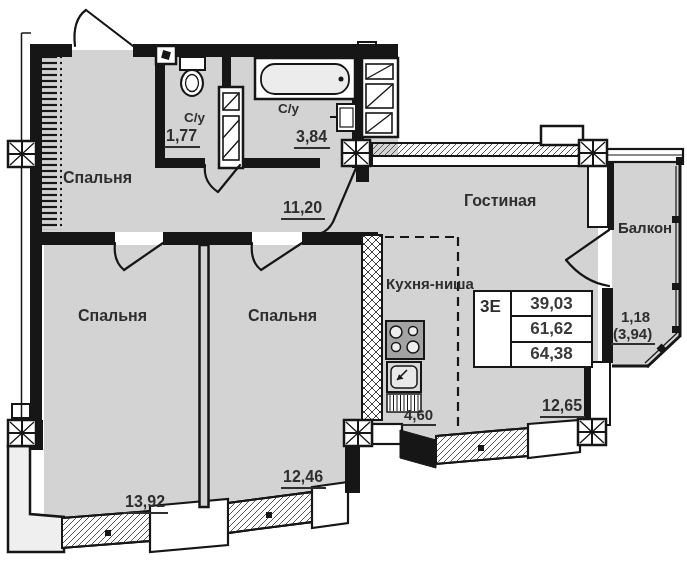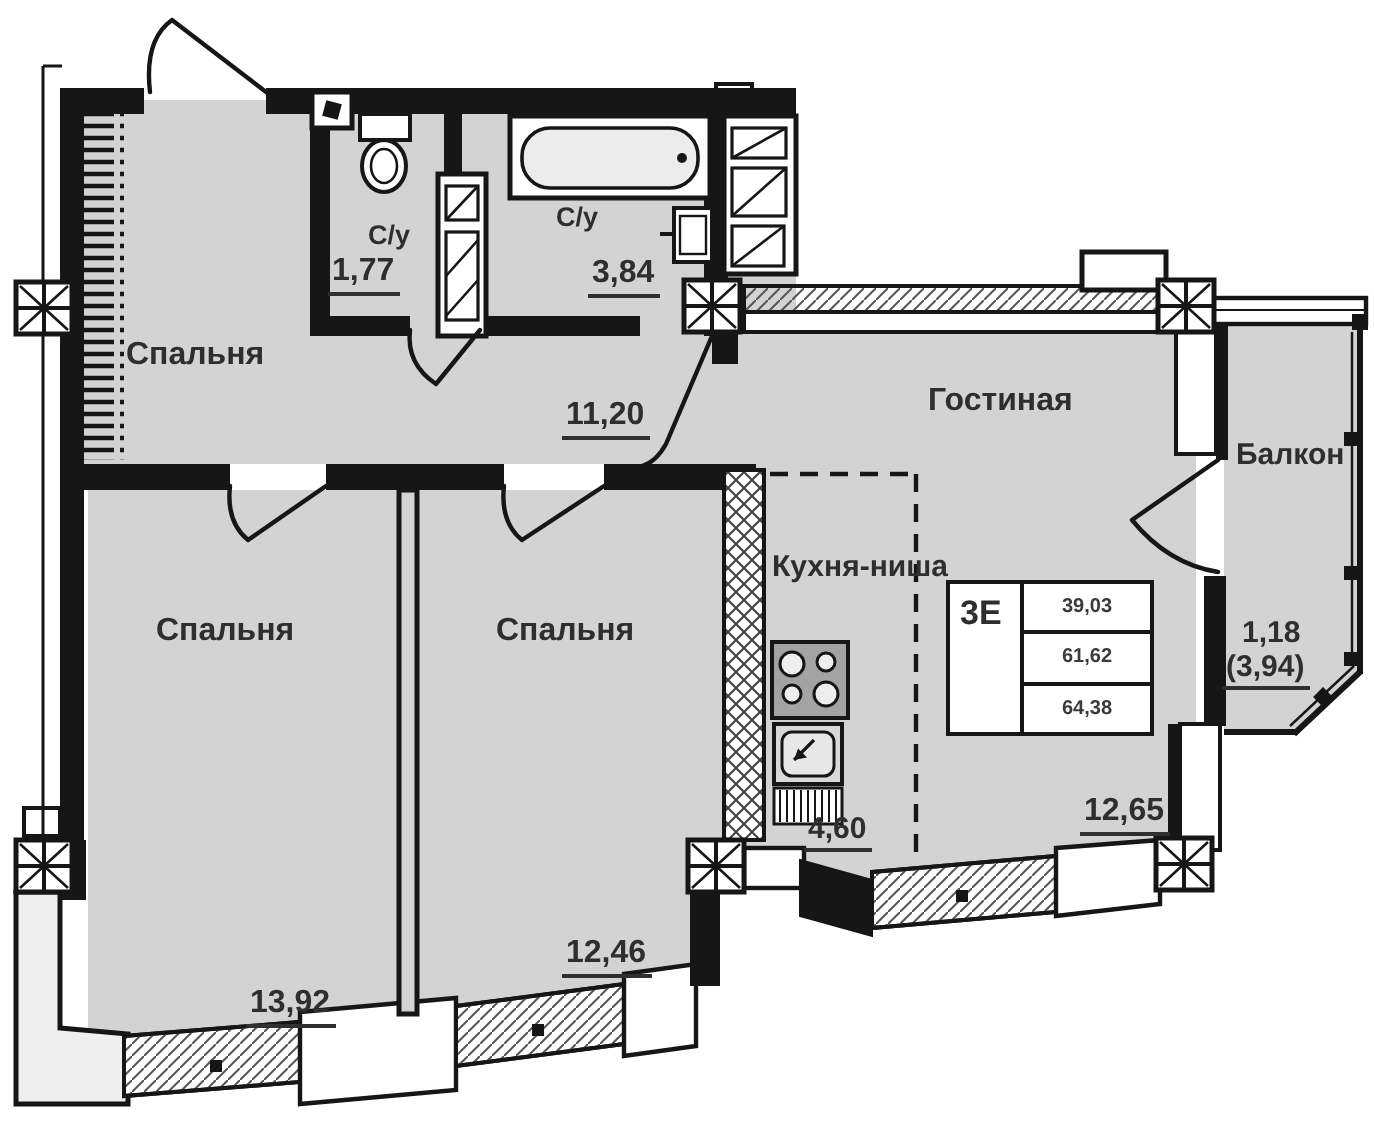--- a/index.html
+++ b/index.html
@@ -3,27 +3,27 @@
 <meta charset="utf-8">
 <style>
   html,body{margin:0;padding:0;background:#fff;}
   #stage{position:relative;width:687px;height:571px;background:#fff;overflow:hidden;
          font-family:"Liberation Sans",sans-serif;}
   #stage svg{position:absolute;left:0;top:0;}
   .lbl{position:absolute;font-weight:700;color:#2e2e2e;line-height:1;white-space:nowrap;}
   .fs16{font-size:16px;} .fs15{font-size:15px;} .fs14{font-size:13.5px;}
   .ul{border-bottom:2.5px solid #2f2f2f;padding:0 3px 2px 2px;text-align:center;}
   
-  .info-table{position:absolute;left:473px;top:290px;width:104px;height:78px;
+  .info-table{position:absolute;left:473px;top:290px;width:120px;height:78px;
               background:#fff;border:2.5px solid #161616;box-sizing:border-box;display:flex;}
   .unit-cell{width:37px;border-right:2.5px solid #161616;box-sizing:border-box;
              font-size:17px;font-weight:700;color:#2e2e2e;padding:5px 0 0 5px;}
   .vals{flex:1;display:flex;flex-direction:column;}
   .vals .v{flex:1;display:flex;align-items:center;justify-content:center;
-           font-size:10px;font-weight:700;color:#3a3a3a;border-bottom:2px solid #161616;}
+           font-size:17px;font-weight:700;color:#3a3a3a;border-bottom:2px solid #161616;}
   .vals .v:last-child{border-bottom:none;}
 </style>
 </head>
 <body>
 
 <div id="stage">
 <svg width="687" height="571" viewBox="0 0 687 571">
   <defs>
     <pattern id="winHatch" patternUnits="userSpaceOnUse" width="6" height="6">
       <path d="M0,6 L6,0" stroke="#555" stroke-width="1"></path>

